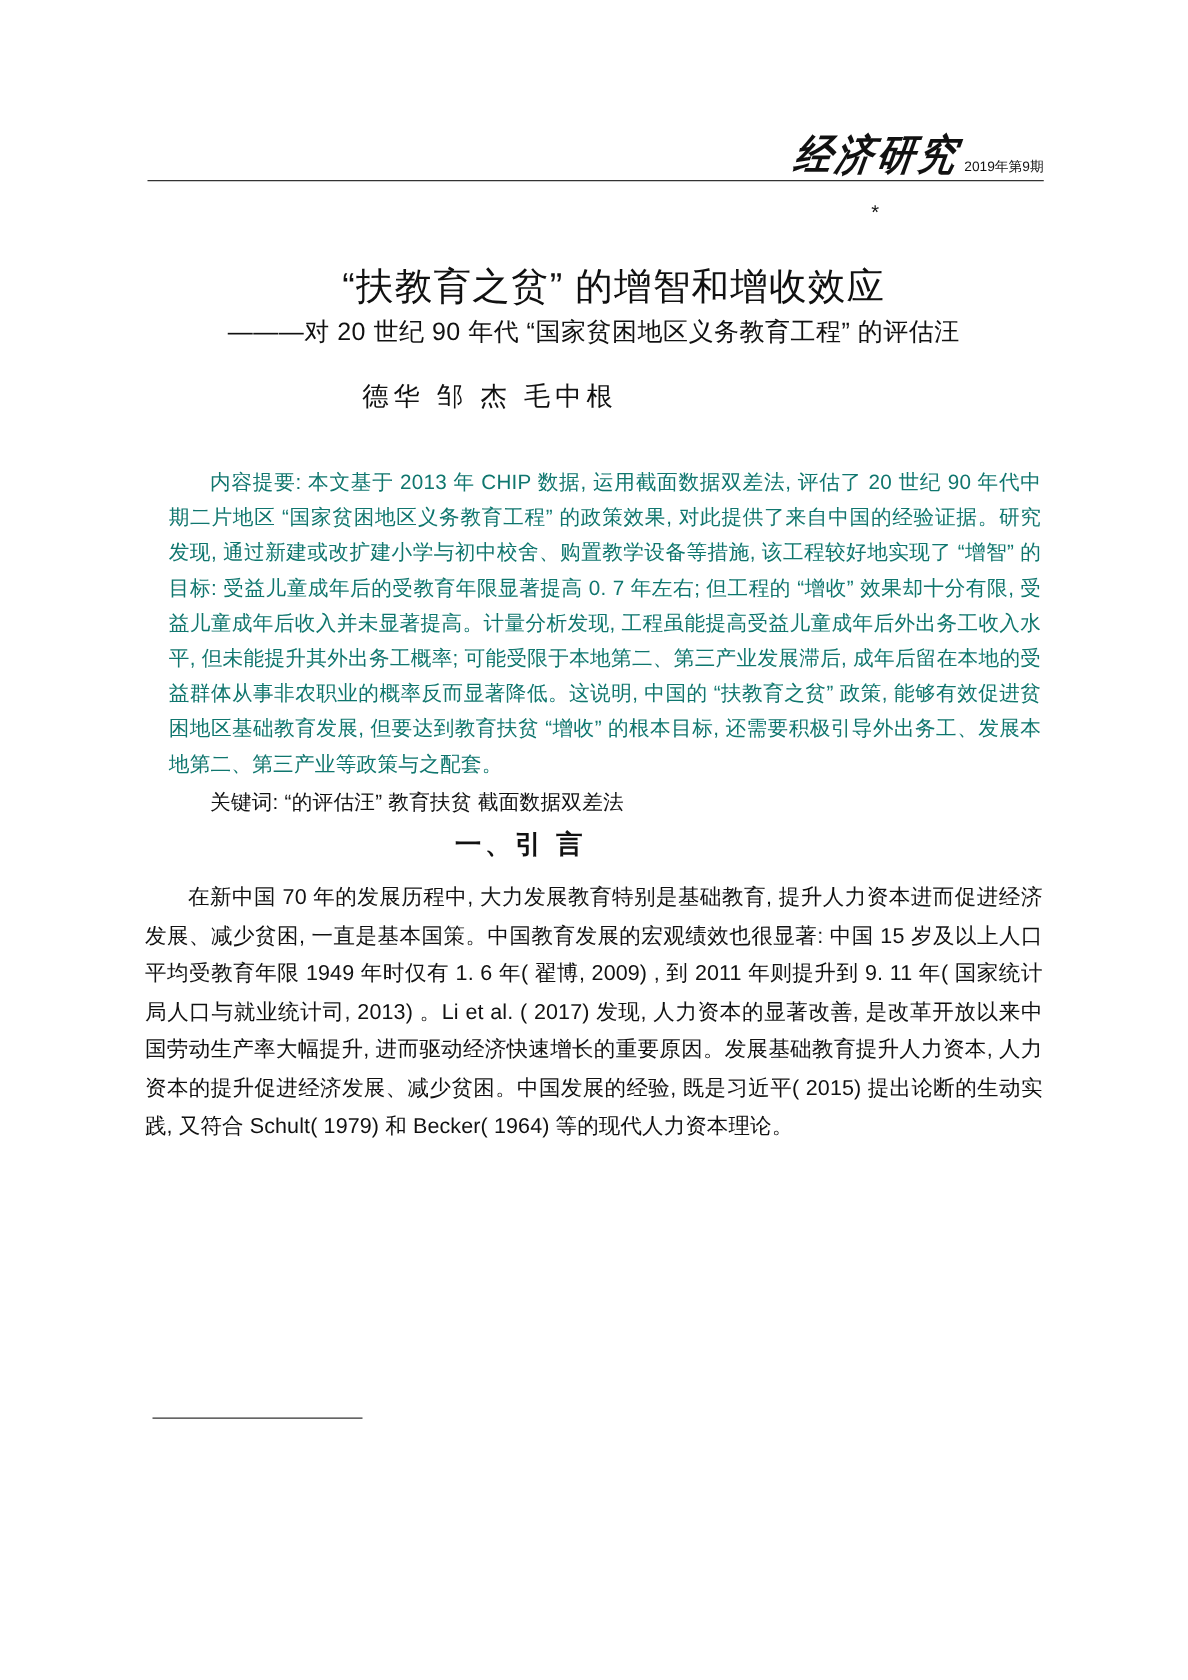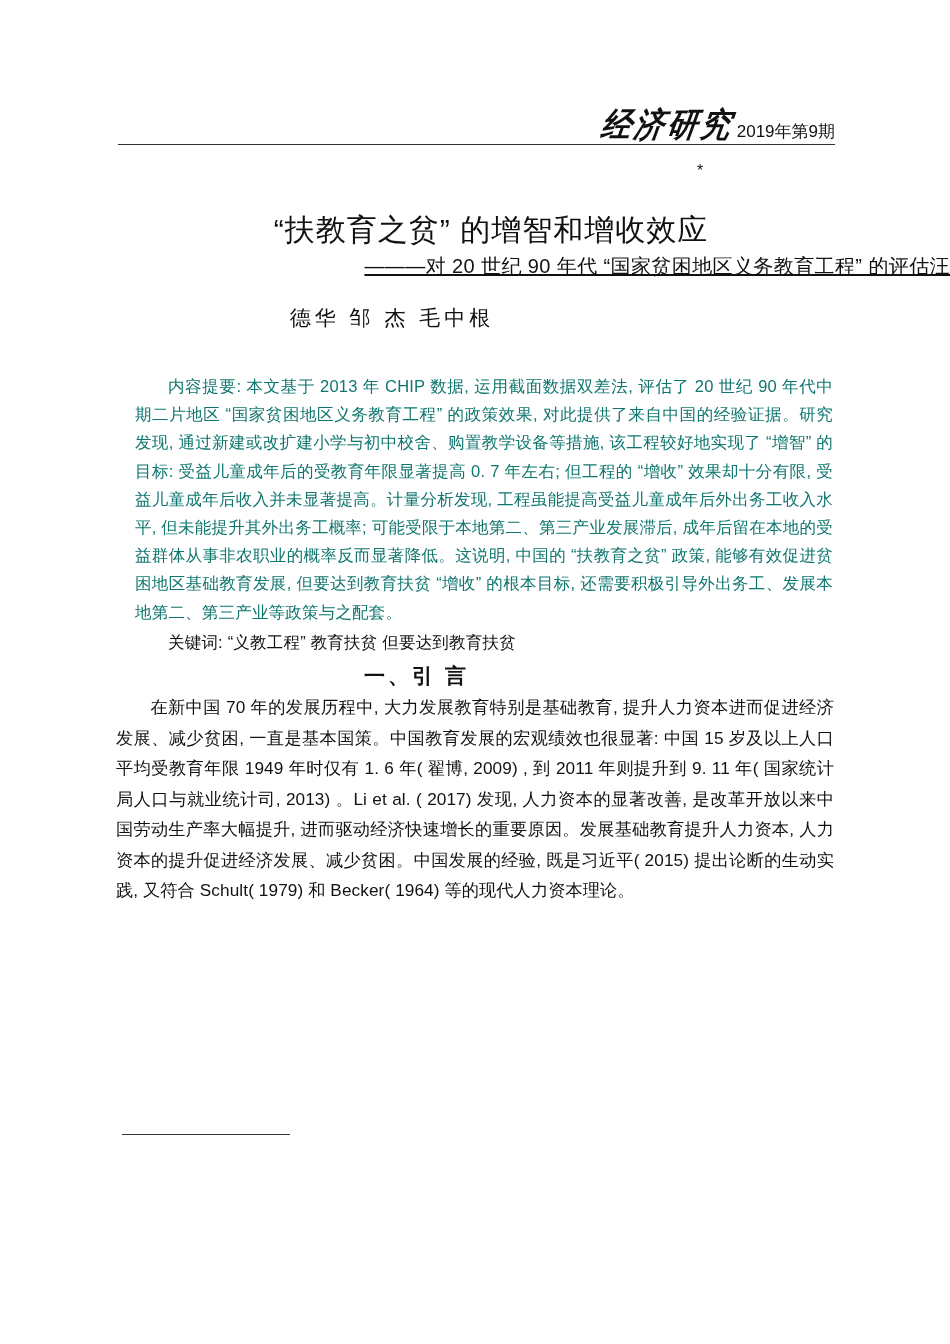--- a/index.html
+++ b/index.html
@@ -40,21 +40,21 @@
     letter-spacing: 3px;
     color: #111111;
     transform: skewX(-8deg) scaleY(1.12);
     transform-origin: bottom right;
     margin-right: 6px;
     line-height: 1;
     padding-bottom: 2px;
     white-space: nowrap;
   }
   .masthead-issue {
-    font-size: 17px;
+    font-size: 11px;
     color: #111111;
     line-height: 1;
     padding-bottom: 4px;
     white-space: nowrap;
   }
   .header-rule {
     position: absolute;
     left: 118px;
     top: 144px;
     width: 717px;
@@ -82,27 +82,26 @@
     letter-spacing: 1px;
     color: #111111;
     line-height: 1.2;
     padding-left: 16px;
   }
   .doc-subtitle {
     position: absolute;
     left: 0;
     top: 252px;
     width: 950px;
-    text-align: right;
+    text-align: center;
     font-size: 20px;
     font-weight: 400;
     color: #111111;
     line-height: 1.4;
     letter-spacing: 0.4px;
-    text-decoration: underline;
   }
   .doc-authors {
     position: absolute;
     left: 0;
     top: 303px;
     width: 784px;
     text-align: center;
     font-size: 21px;
     font-weight: 400;
     color: #111111;
@@ -156,21 +155,21 @@
     top: 692px;
     width: 718px;
   }
   .body-para {
     font-size: 17.2px;
     line-height: 30.5px;
     color: #111111;
     text-align: justify;
     text-justify: inter-ideograph;
     text-indent: 2em;
-    margin: 0 0 0 0;
+    margin: 10px 0 0 0;
     letter-spacing: 0.1px;
   }
   .body-para.no-indent {
     text-indent: 0;
   }
 
   .footnote-rule {
     position: absolute;
     left: 122px;
     top: 1134px;
@@ -190,21 +189,21 @@
   </div>
   <div class="header-rule"></div>
 
   <div class="star-mark">*</div>
   <h1 class="doc-title">“扶教育之贫” 的增智和增收效应</h1>
   <div class="doc-subtitle">———对 20 世纪 90 年代 “国家贫困地区义务教育工程” 的评估汪</div>
   <div class="doc-authors">德华 邹 杰 毛中根</div>
 
   <div class="abstract-block">
     <p class="abstract-para">内容提要: 本文基于 2013 年 CHIP 数据, 运用截面数据双差法, 评估了 20 世纪 90 年代中期二片地区 “国家贫困地区义务教育工程” 的政策效果, 对此提供了来自中国的经验证据。研究发现, 通过新建或改扩建小学与初中校舍、购置教学设备等措施, 该工程较好地实现了 “增智” 的目标: 受益儿童成年后的受教育年限显著提高 0. 7 年左右; 但工程的 “增收” 效果却十分有限, 受益儿童成年后收入并未显著提高。计量分析发现, 工程虽能提高受益儿童成年后外出务工收入水平, 但未能提升其外出务工概率; 可能受限于本地第二、第三产业发展滞后, 成年后留在本地的受益群体从事非农职业的概率反而显著降低。这说明, 中国的 “扶教育之贫” 政策, 能够有效促进贫困地区基础教育发展, 但要达到教育扶贫 “增收” 的根本目标, 还需要积极引导外出务工、发展本地第二、第三产业等政策与之配套。</p>
-    <p class="keywords-para">关键词: “义教工程” 教育扶贫 但要达到教育扶贫</p>
+    <p class="keywords-para">关键词: “的评估汪” 教育扶贫 截面数据双差法</p>
   </div>
 
   <h2 class="section-heading">一、引 言</h2>
 
   <div class="body-block">
     <p class="body-para">在新中国 70 年的发展历程中, 大力发展教育特别是基础教育, 提升人力资本进而促进经济发展、减少贫困, 一直是基本国策。中国教育发展的宏观绩效也很显著: 中国 15 岁及以上人口平均受教育年限 1949 年时仅有 1. 6 年( 翟博, 2009) , 到 2011 年则提升到 9. 11 年( 国家统计局人口与就业统计司, 2013) 。Li et al. ( 2017) 发现, 人力资本的显著改善, 是改革开放以来中国劳动生产率大幅提升, 进而驱动经济快速增长的重要原因。发展基础教育提升人力资本, 人力资本的提升促进经济发展、减少贫困。中国发展的经验, 既是习近平( 2015) 提出论断的生动实践, 又符合 Schult( 1979) 和 Becker( 1964) 等的现代人力资本理论。</p>
   </div>
 
   <div class="footnote-rule"></div>
 

